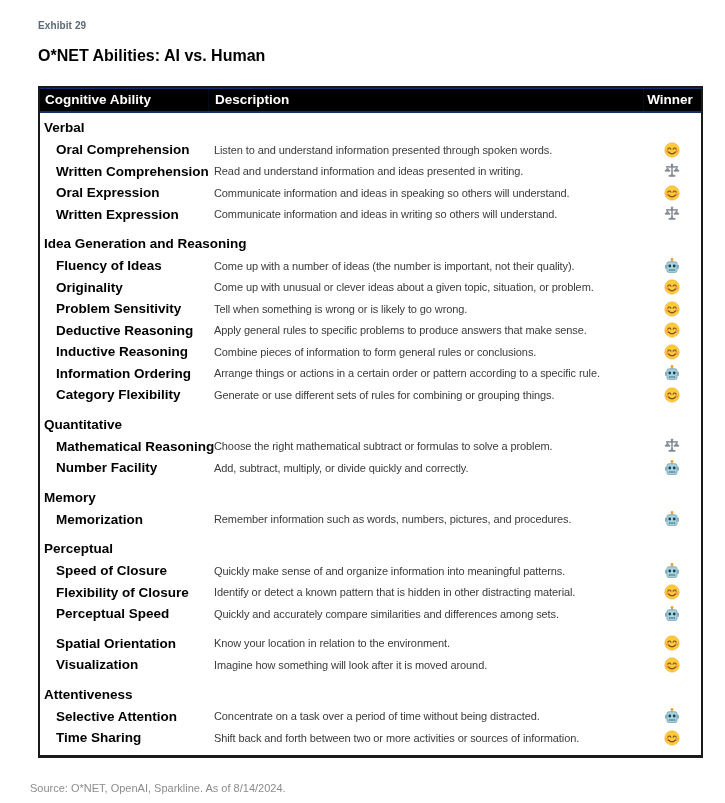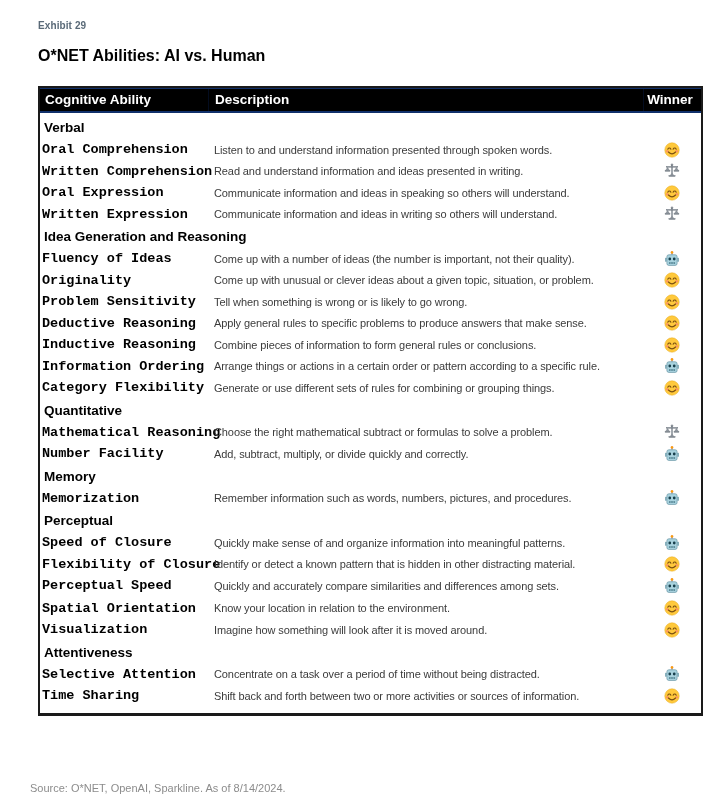--- a/index.html
+++ b/index.html
@@ -68,35 +68,34 @@
   .category {
     font-size: 13.5px;
     font-weight: 700;
     color: #000000;
     padding-left: 4px;
     height: 22px;
     line-height: 22px;
     white-space: nowrap;
   }
   .section { margin-top: 0; }
-  .section + .section { margin-top: 1px; }
+  .section + .section { margin-top: 8px; }
   .row {
     display: grid;
     grid-template-columns: 168px 1fr 58px;
     height: 21.5px;
     align-items: center;
   }
   .cell-ability {
     font-size: 13.5px;
     font-weight: 600;
     color: #000000;
-    padding-left: 2px;
+    padding-left: 16px;
     white-space: nowrap;
     overflow: visible;
-    font-family: Liberation Mono, monospace;
   }
   .cell-desc {
     font-size: 11px;
     color: #3b3b3b;
     padding-left: 6px;
     white-space: nowrap;
     overflow: visible;
     letter-spacing: -0.1px;
   }
   .cell-winner {

